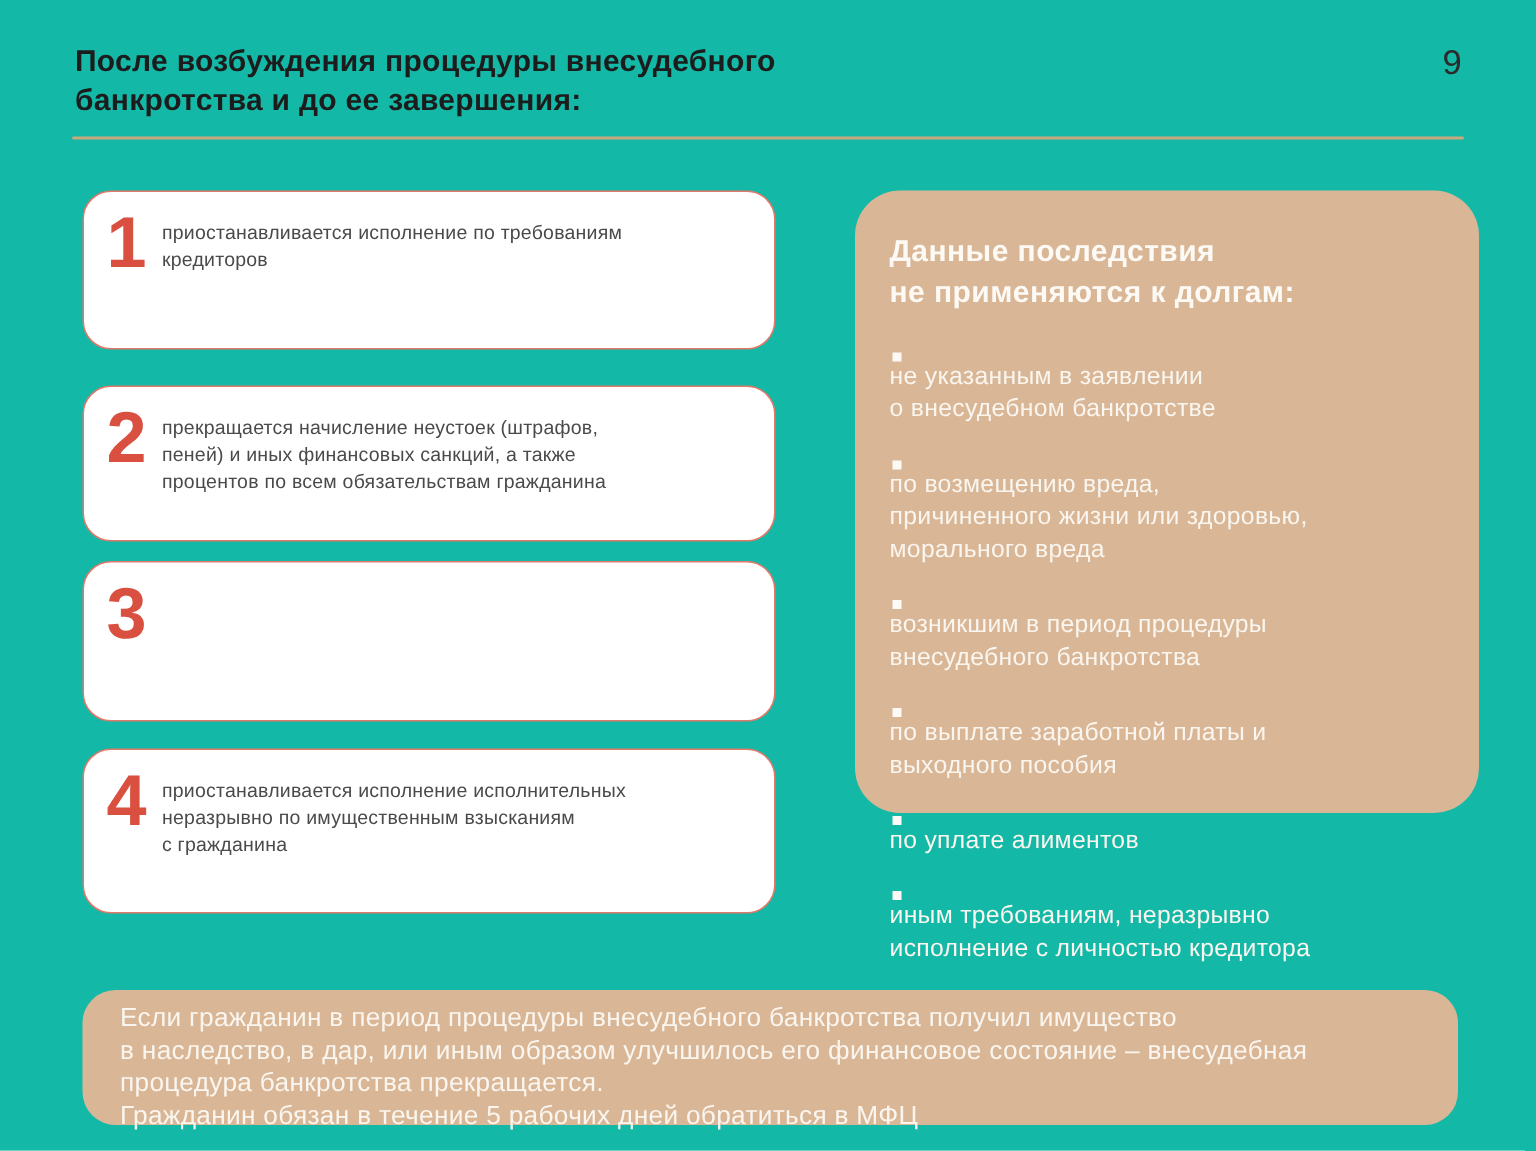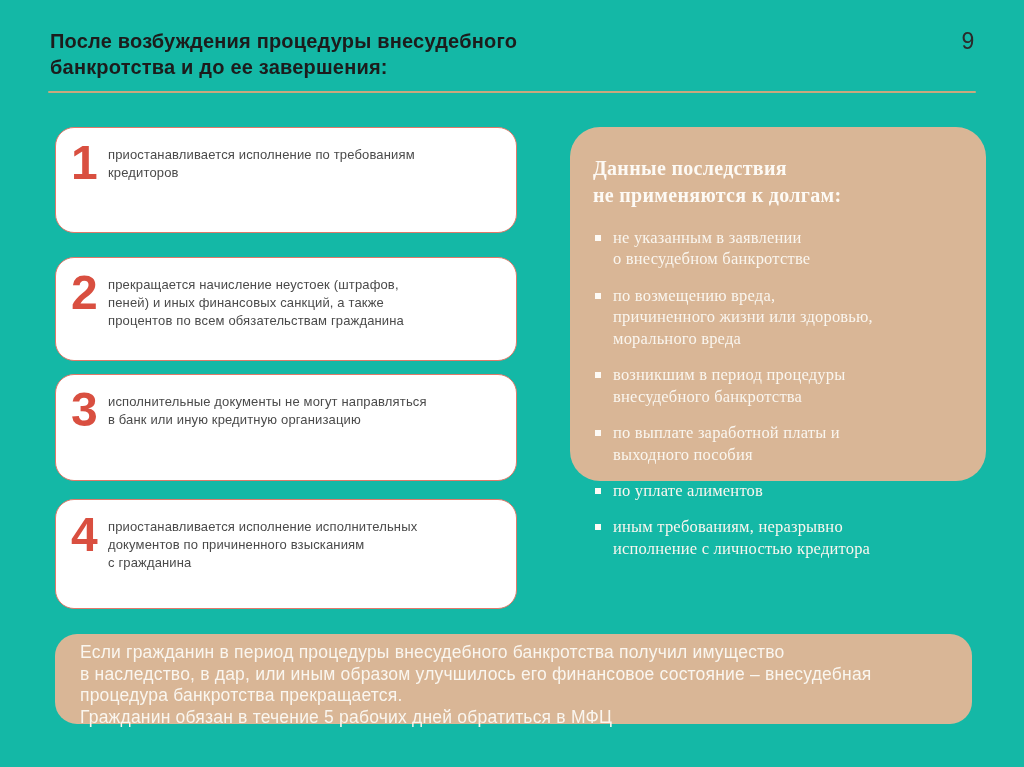--- a/index.html
+++ b/index.html
@@ -56,51 +56,51 @@
     line-height:1;
   }
   .card .card-text{
     margin-left:52px;margin-right:14px;padding-top:18px;
     font-size:13px;color:var(--text-body);line-height:1.38;
     letter-spacing:.15px;
     white-space:pre-line;
   }
   
   .exceptions{
-    position:absolute;left:570px;top:127px;width:416px;height:354px;
+    position:absolute;left:570px;top:127px;width:416px;height:415px;
     background:var(--tan);
     border-radius:30px;
     padding:28px 26px 0 23px;
     color:var(--text-on-tan);
-    font-family:Liberation Serif, serif;
   }
   .exceptions h2{
     font-size:20px;font-weight:bold;line-height:1.35;
     letter-spacing:.3px;color:#fdfaf5;
     white-space:pre-line;
   }
   .exceptions ul{
     list-style:none;margin-top:18px;
   }
   .exceptions li{
     display:flex;align-items:flex-start;
     margin-bottom:15px;
+    flex-direction:column;
   }
   .exceptions li .marker{
     flex:0 0 auto;
     width:6px;height:6px;margin:8px 12px 0 2px;
     background:#fdfaf5;
   }
   .exceptions li .item-text{
     font-size:16.5px;line-height:1.3;letter-spacing:.2px;
     white-space:pre-line;
   }
   
   .note{
-    position:absolute;left:55px;top:634px;width:917px;height:90px;
+    position:absolute;left:55px;top:660px;width:917px;height:90px;
     background:var(--tan);
     border-radius:22px;
     padding:8px 20px 0 25px;
     color:var(--text-on-tan);
   }
   .note p{
     font-size:17.5px;line-height:1.24;letter-spacing:.2px;
     white-space:pre-line;
   }
 </style>
@@ -122,28 +122,26 @@
 
   <div class="card card-2">
     <span class="num">2</span>
     <p class="card-text">прекращается начисление неустоек (штрафов,
 пеней) и иных финансовых санкций, а также
 процентов по всем обязательствам гражданина</p>
   </div>
 
   <div class="card card-3">
     <span class="num">3</span>
-    <p class="card-text">исполнительные документы не могут направляться
-в банк или иную кредитную организацию</p>
   </div>
 
   <div class="card card-4">
     <span class="num">4</span>
     <p class="card-text">приостанавливается исполнение исполнительных
-документов по причиненного взысканиям
+неразрывно по имущественным взысканиям
 с гражданина</p>
   </div>
 
   <aside class="exceptions">
     <h2>Данные последствия
 не применяются к долгам:</h2>
     <ul>
       <li>
         <span class="marker"></span>
         <span class="item-text">не указанным в заявлении

